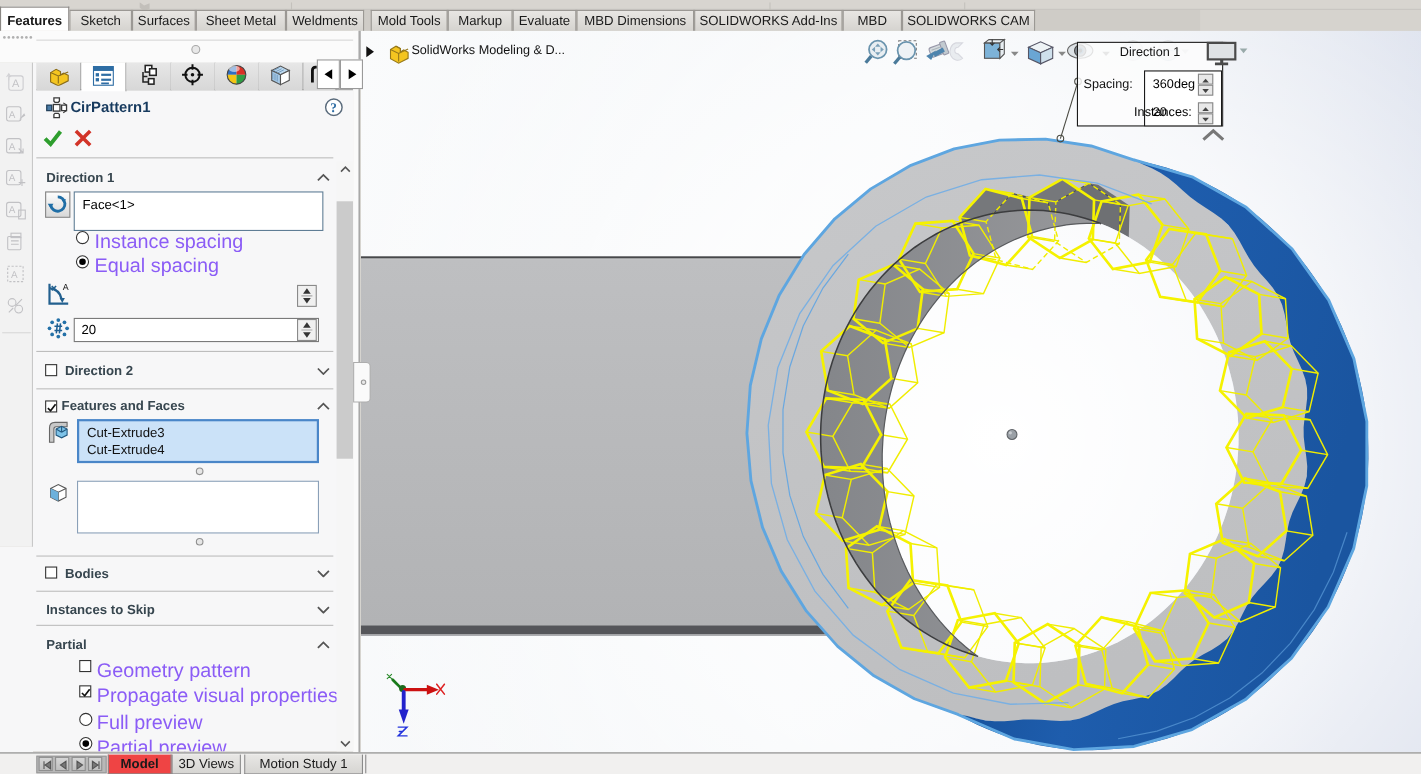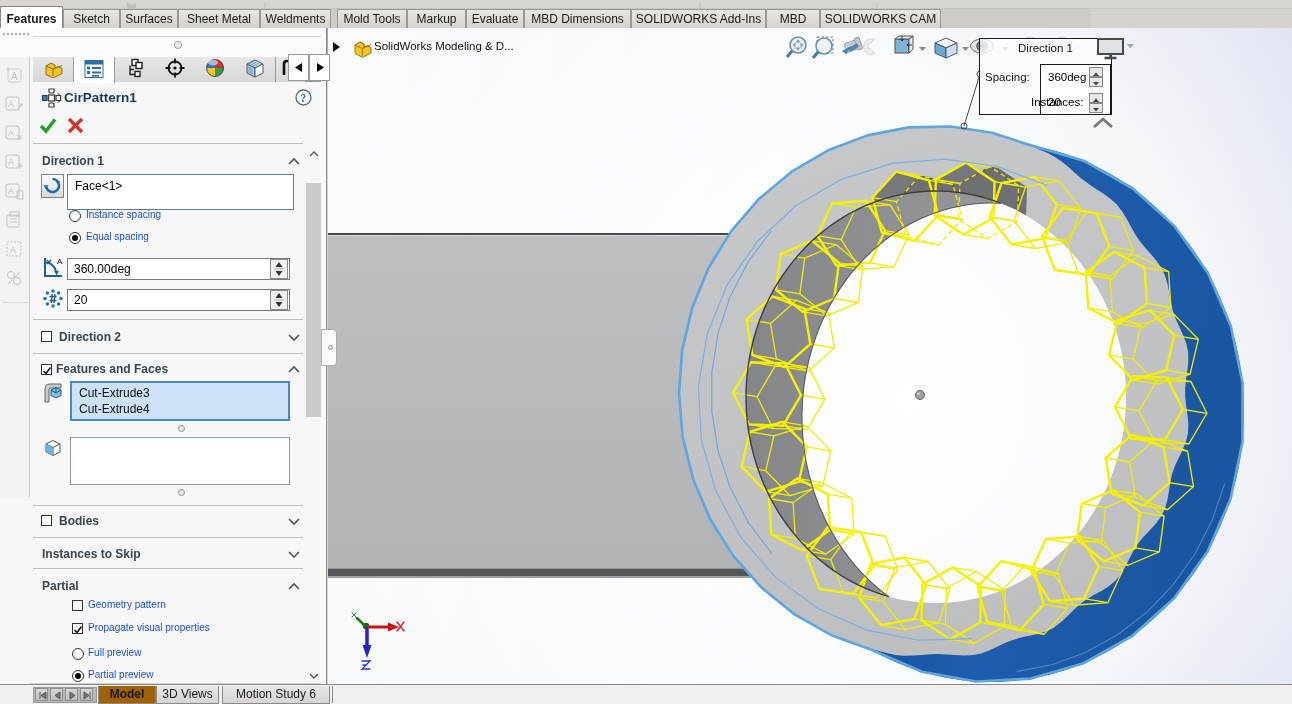--- a/index.html
+++ b/index.html
@@ -16,41 +16,41 @@
 #lstrip { left:0; top:57px; width:30px; height:440px; background:#f2f2f2; border-right:1px solid #c8c8c8; }
 #lfill { left:0; top:497px; width:30px; height:187px; background:#f7f7f8; }
 .lico { position:absolute; left:4px; width:21px; height:21px; opacity:0.55; }
 
 #panel { left:30px; top:57px; width:291px; height:626px; background:#f7f7f8; overflow:hidden; }
 #pmtabs { position:absolute; left:3px; top:-4px; width:300px; height:29px; background:#f1f1f1; border-top:1px solid #9a9a9a; border-bottom:1px solid #9a9a9a; }
 .pmtab { position:absolute; top:0; width:41px; height:28px; background:linear-gradient(#e9e9e9,#d7d7d7); border-right:1px solid #9a9a9a; }
 .pmtab.active { background:#fff; height:29px; }
 .pmtab svg { position:absolute; left:50%; top:50%; transform:translate(-50%,-50%); }
 .hdr { position:absolute; left:12px; font-weight:bold; font-size:12px; color:#37464f; }
-.lbl { position:absolute; font-size:10px; color:#1d4ed8; white-space:nowrap; }
+.lbl { position:absolute; font-size:18px; color:#8b5cf6; white-space:nowrap; }
 .chev { position:absolute; width:12px; height:8px; }
 .sep { position:absolute; left:3px; width:270px; border-top:1px solid #bdbdbd; }
 .field { position:absolute; background:#fff; border:1px solid #61798c; font-size:12px; color:#000; }
 .spin { position:absolute; width:18px; border:1px solid #8a8a8a; background:#f0f0f0; }
 .cb { position:absolute; width:11px; height:11px; background:#fff; border:1px solid #333; }
 .radio { position:absolute; width:12px; height:12px; background:#fff; border:1px solid #333; border-radius:50%; }
 .radio .dot { position:absolute; left:2px; top:2px; width:6px; height:6px; background:#000; border-radius:50%; }
 
 #pscroll { left:306px; top:147px; width:15px; height:536px; background:#f6f6f6; }
 #pthumb { position:absolute; left:0px; top:36px; width:15px; height:234px; background:#cbcbcb; }
 
 #divider { left:321px; top:28px; width:6px; height:656px; background:#fafafa; border-right:1px solid #8a8a8a; }
 #splitter { left:321px; top:329px; width:16px; height:37px; background:#fafafa; border:1px solid #adadad; border-radius:0 4px 4px 0; z-index:5; }
 #splitter i { position:absolute; left:6px; top:15px; width:5px; height:5px; border:1px solid #9a9a9a; border-radius:50%; background:#e8e8e8; }
 
 #viewport { left:328px; top:28px; width:964px; height:656px; }
 
 #botbar { left:0; top:684px; width:1292px; height:20px; background:#f1f0ef; border-top:1px solid #898989; }
 .btab { position:absolute; top:1px; height:18px; background:linear-gradient(#e8e7e5,#d6d5d2); border:1px solid #8a8a8a; border-top:none; color:#1a1a1a; text-align:center; font-size:12px; line-height:17px; }
-.btab.active { background:#a16207; font-weight:bold; }
+.btab.active { background:#ef4444; font-weight:bold; }
 .navbtn { position:absolute; top:3px; width:13px; height:13px; background:linear-gradient(#d6d6d6,#bfbfbf); border:1px solid #8f8f8f; }
 .navbtn svg { position:absolute; left:1px; top:1px; }
 
 </style></head>
 <body>
 <div id="page">
 <div id="topsliver" class="abs"><svg width="1292" height="9">
         <path d="M127,0 l4,3 5,-2 0,5 -5,2 -4,-3 z" fill="#c2bfba"></path>
         <path d="M265,0 l0,7 M700,0 l0,7 M877,0 l0,7" stroke="#c4c1bc"></path>
       </svg></div>
@@ -238,21 +238,20 @@
         <i class="dot"></i>
       </div>
  <div class="lbl" style="left:56px;top:174px;">Equal spacing</div>
  <svg class="abs" style="left:12px;top:199px;" width="22" height="24" viewBox="0 0 22 24">
         <path d="M3,2 L3,20 L20,20" fill="none" stroke="#23608f" stroke-width="2"></path>
         <path d="M3,6 C10,7 13,10 14,16" fill="none" stroke="#23608f" stroke-width="2"></path>
         <path d="M12.2,15 l2.4,4.4 2.4,-4.6 z" fill="#23608f"></path>
         <path d="M5,4 L9,8 M9,4 L5,8" stroke="#23608f" stroke-width="1.4"></path>
         <text x="15" y="8" font-size="8" fill="#111" font-family="Liberation Sans">A</text>
       </svg>
- <div class="field" style="left:37px;top:201px;width:223px;height:22px;border-color:#7a7a7a;line-height:20px;padding-left:6px;">360.00deg</div>
  <div class="spin" style="left:240px;top:202px;height:20px;"><svg width="16" height="18">
           <path d="M8,2 L11.5,7 L4.5,7 Z" fill="#333"></path>
           <path d="M3,9 l10,0" stroke="#aaa"></path>
           <path d="M8,16 L11.5,11 L4.5,11 Z" fill="#333"></path>
         </svg></div>
  <svg class="abs" style="left:12px;top:231px;" width="22" height="22" viewBox="0 0 22 22">
         <g fill="#2471a8">
           <circle cx="11" cy="3" r="1.7"></circle>
           <circle cx="16.6" cy="5" r="1.7"></circle>
           <circle cx="19" cy="10.5" r="1.7"></circle>
@@ -610,15 +609,15 @@
           <path d="M3,2 L8,5.5 L3,9 Z" stroke="#555" fill="#777" stroke-width="1"></path>
         </svg>
       </div>
   <div class="navbtn" style="left:80px;">
         <svg width="11" height="11">
           <path d="M8,2 l0,7 M2,2 L7,5.5 L2,9 Z" stroke="#555" fill="#777" stroke-width="1"></path>
         </svg>
       </div>
   <div class="btab active" style="left:98px;width:58px;">Model</div>
   <div class="btab" style="left:156px;width:63px;">3D Views</div>
-  <div class="btab" style="left:222px;width:108px;">Motion Study 6</div>
+  <div class="btab" style="left:222px;width:108px;">Motion Study 1</div>
 </div>
 
 </div>
 </body></html>

